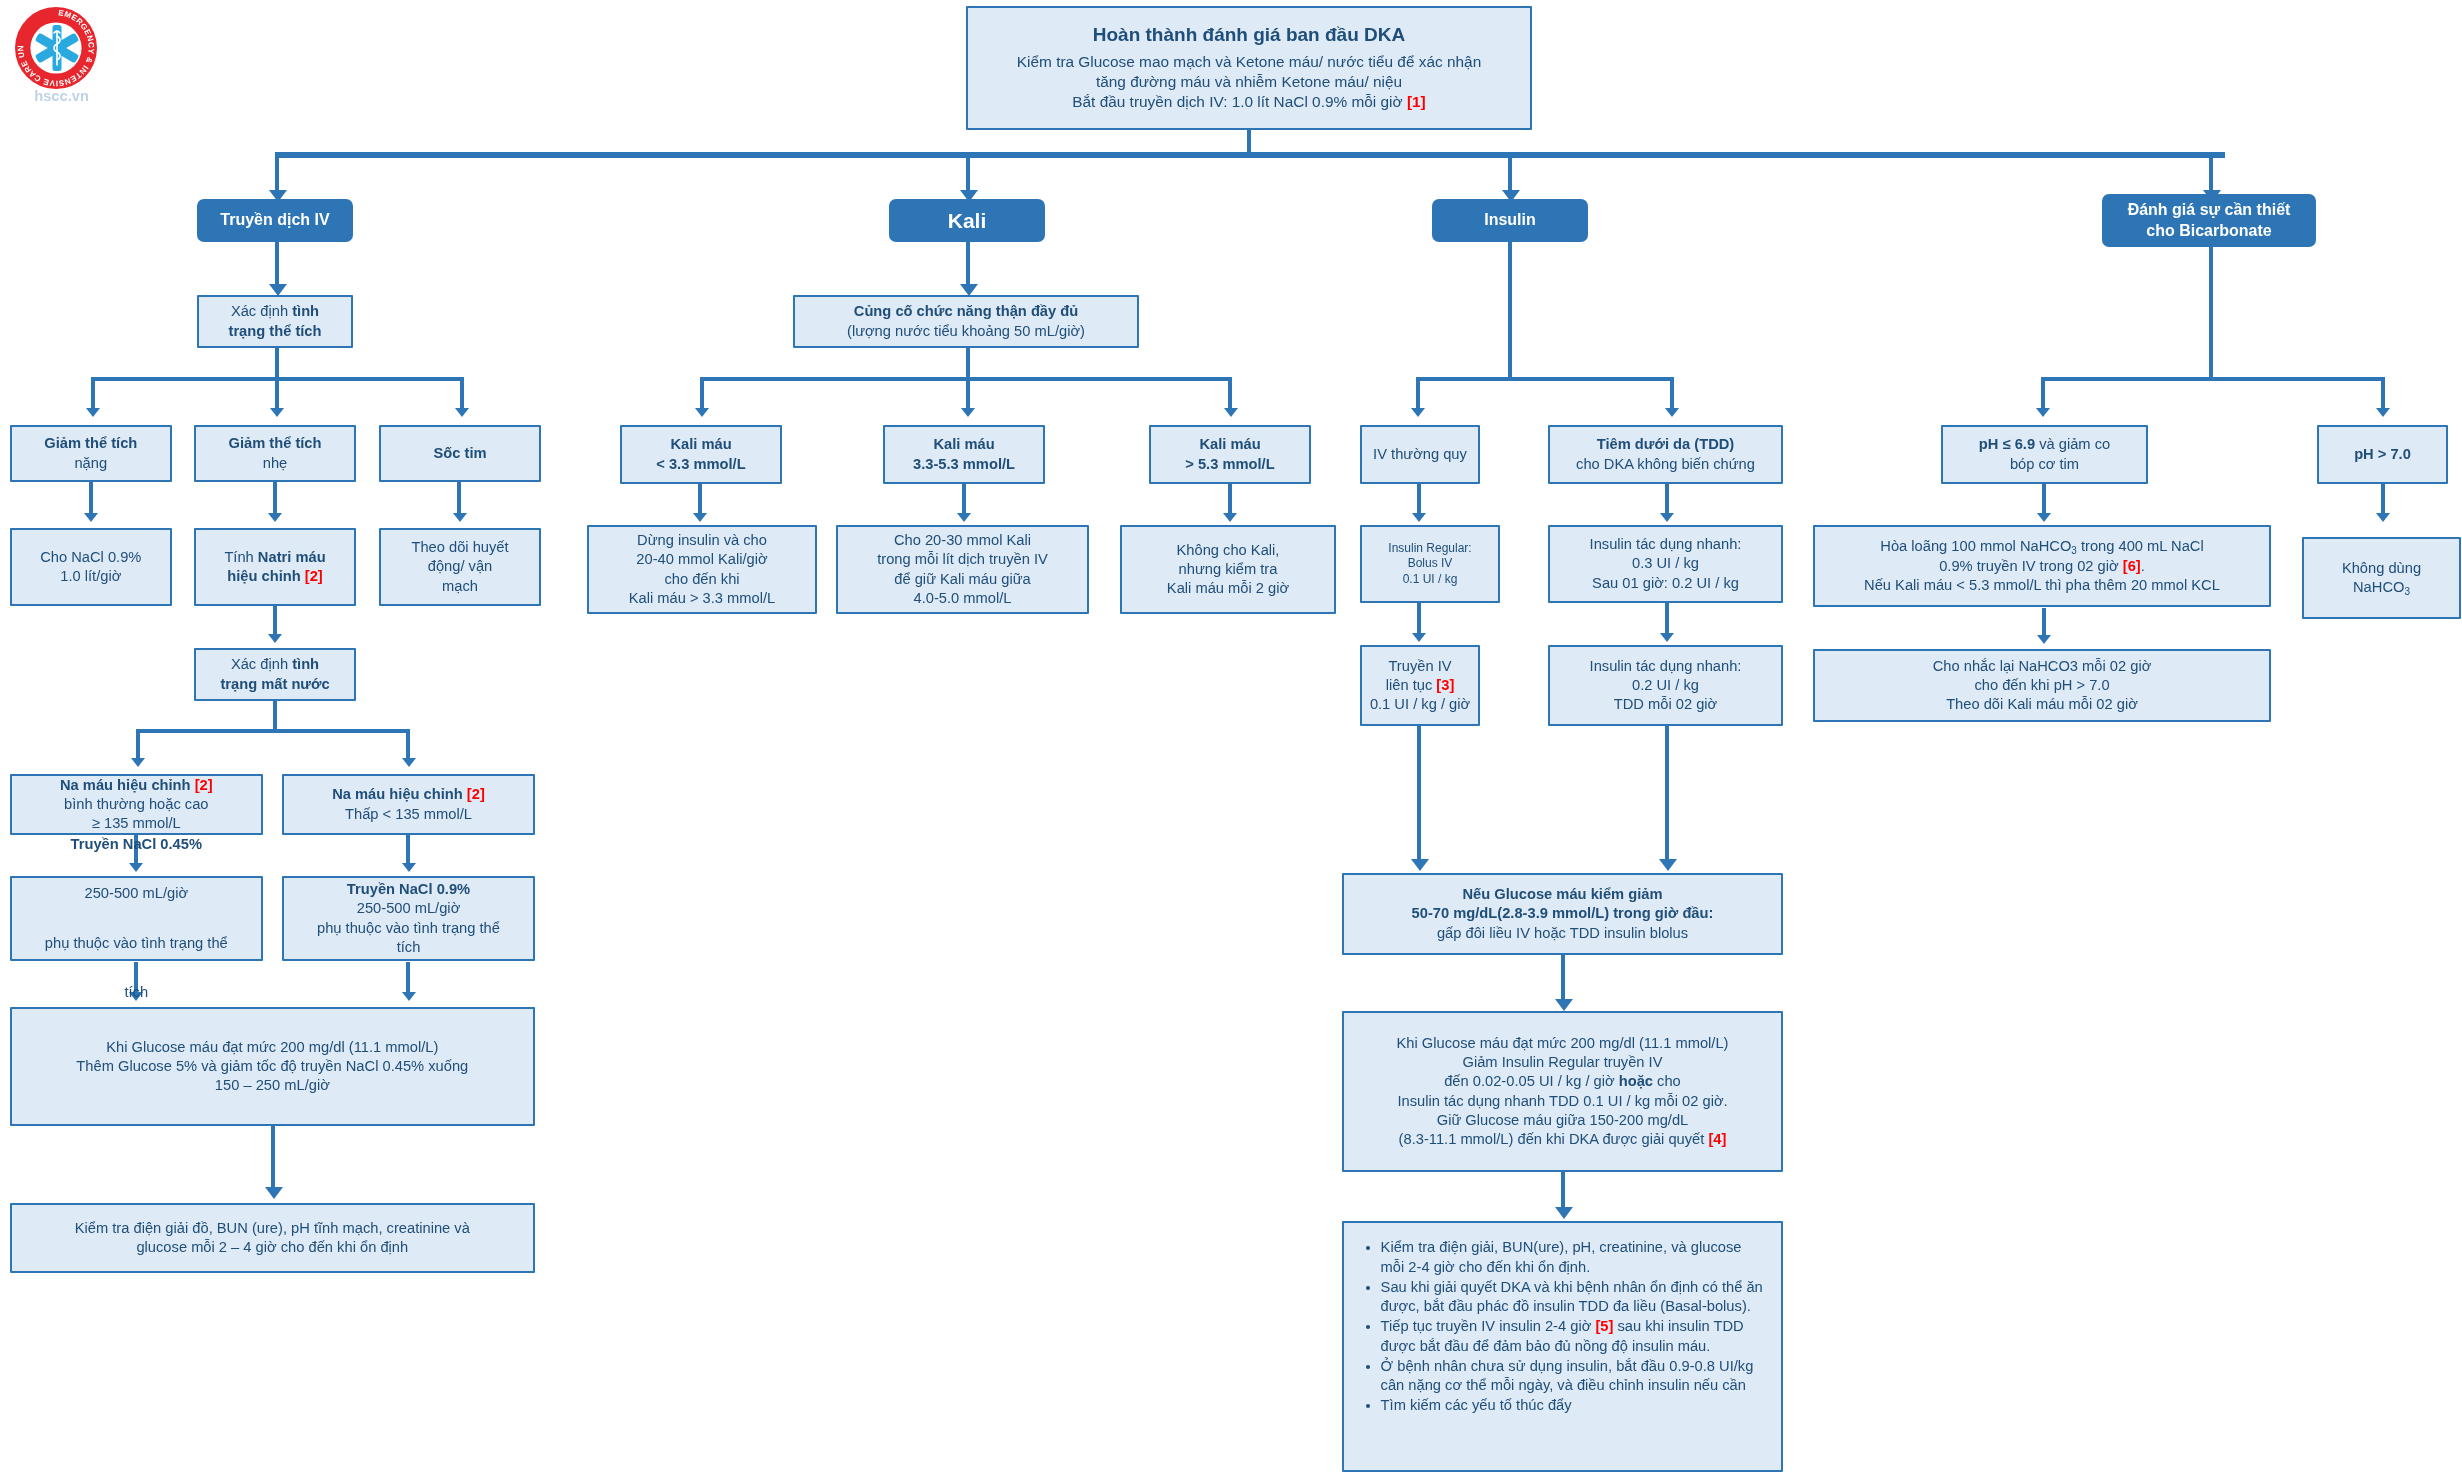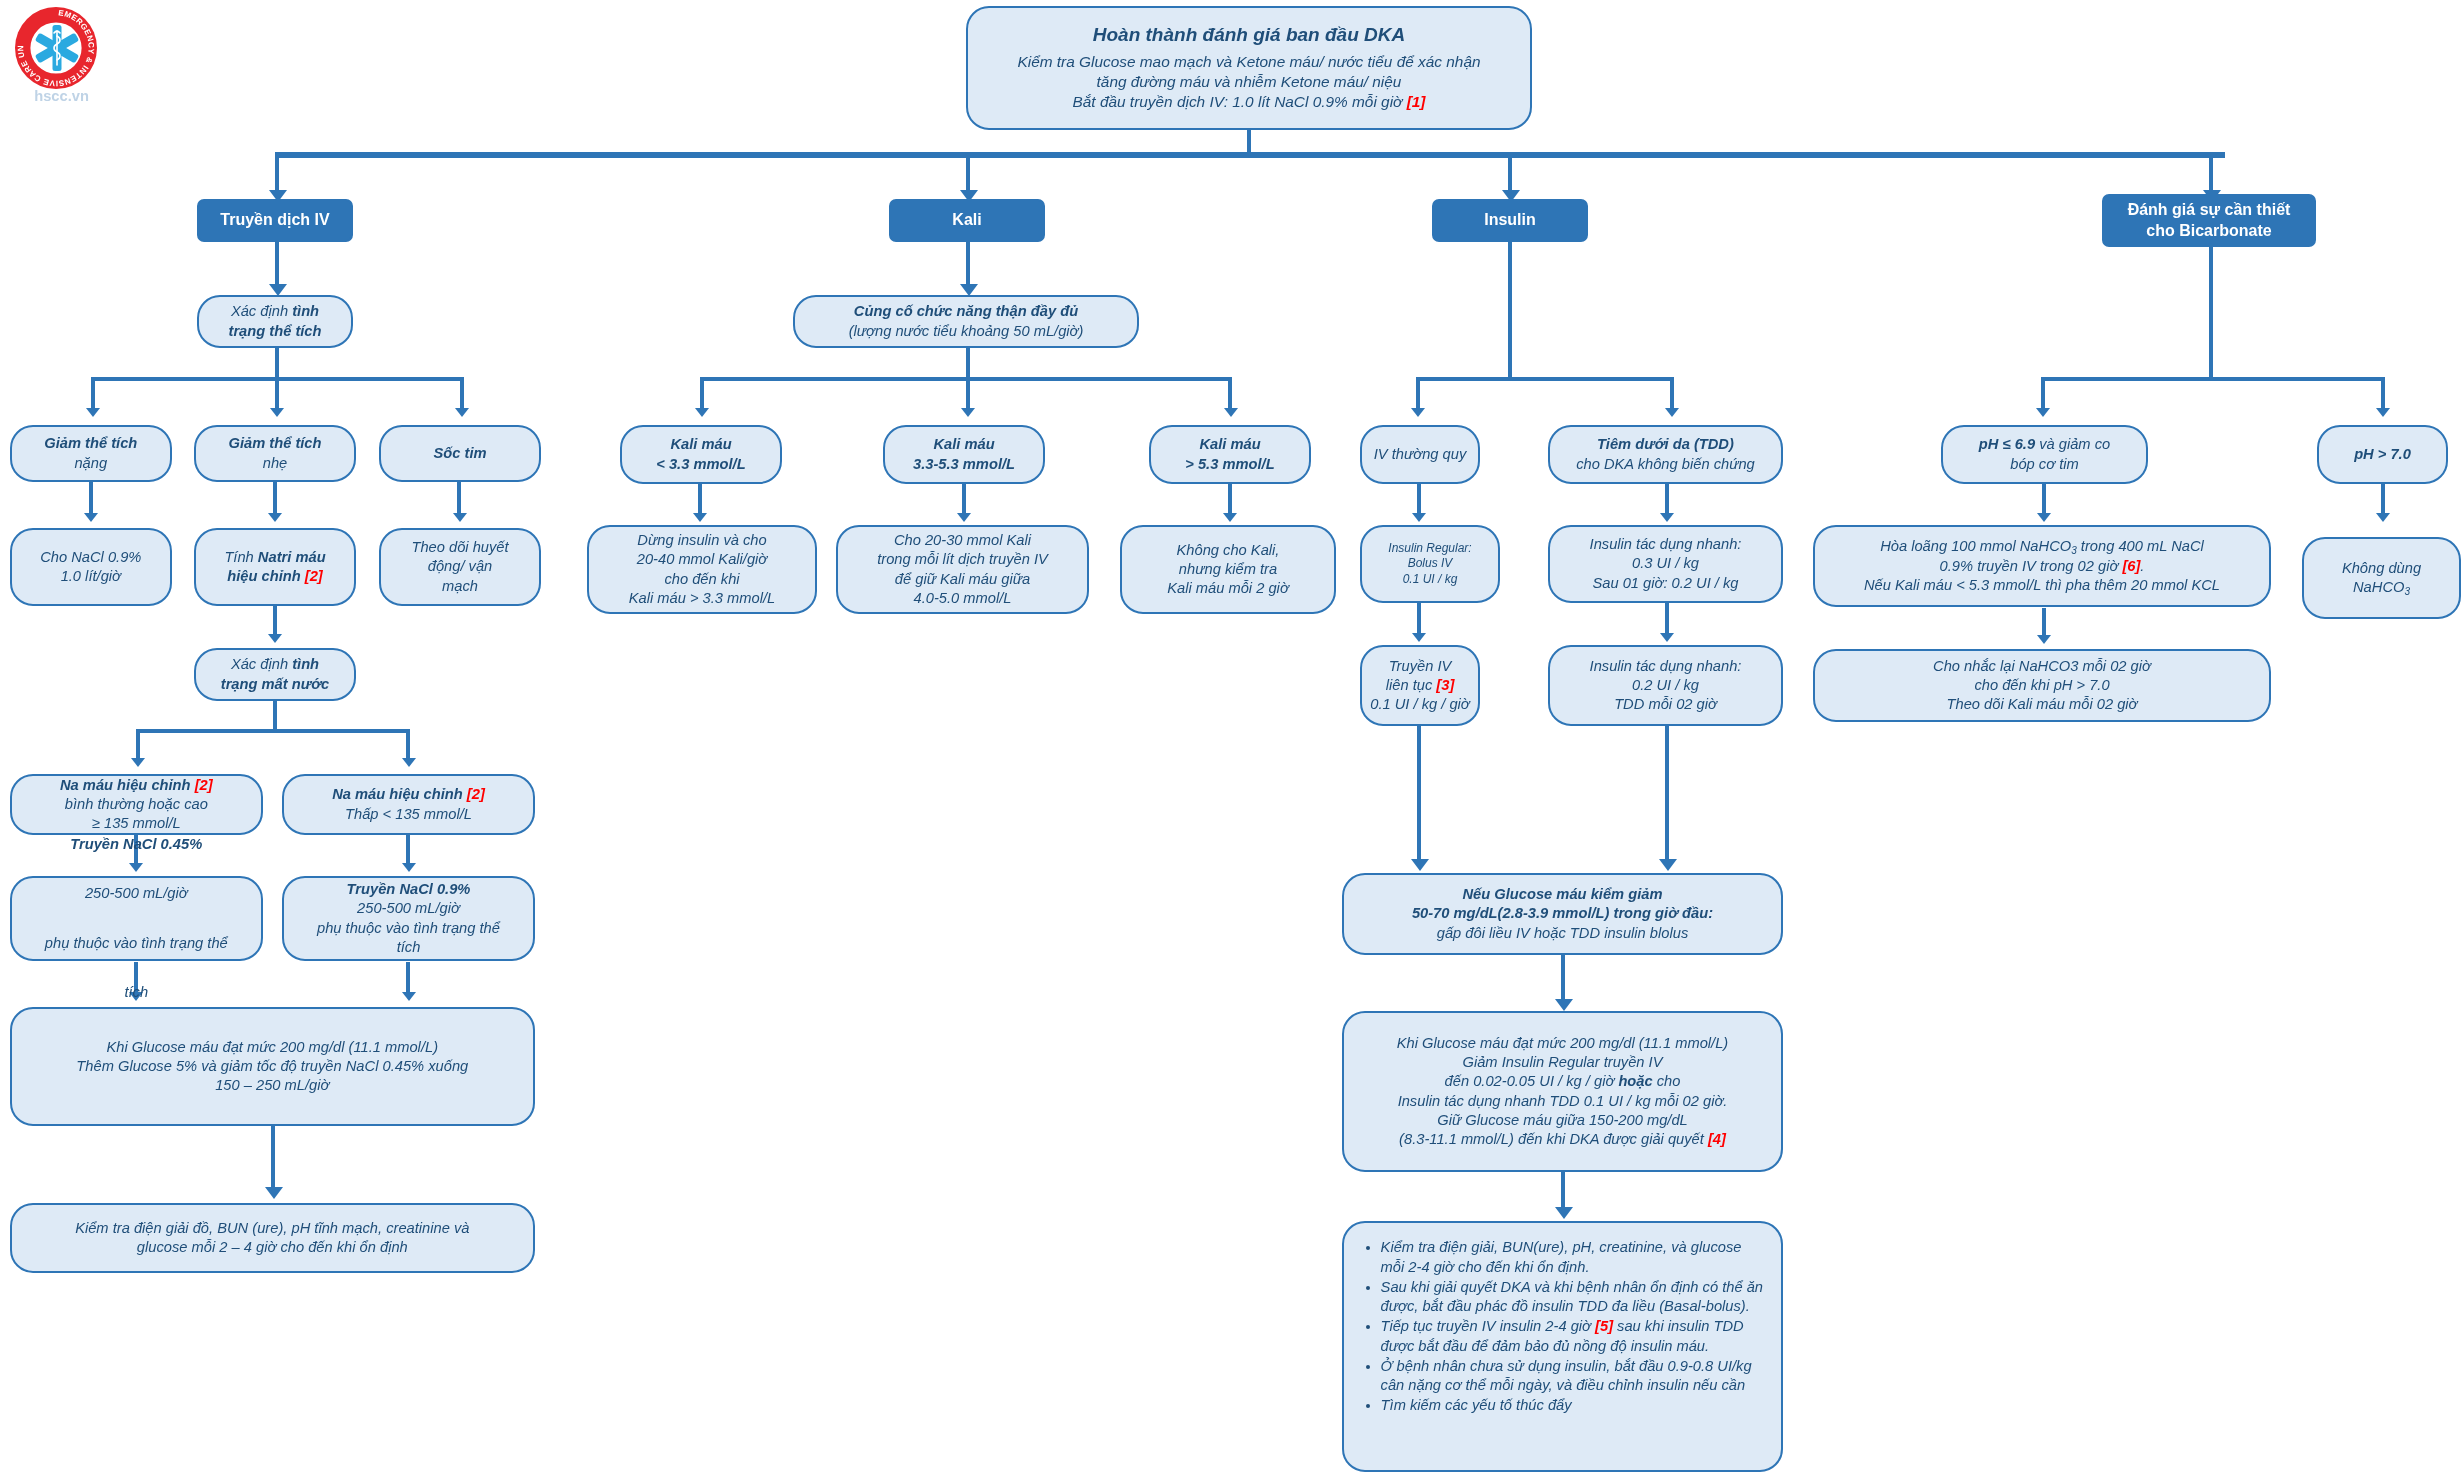--- a/index.html
+++ b/index.html
@@ -33,21 +33,21 @@
     padding:5.6px 8.4px;
     z-index:3;
   }
   .node.header{
     background:#2E75B6;
     border-color:#2E75B6;
     color:#ffffff;
     font-weight:bold;
     border-radius:7px;
   }
-  .node.plain{border-radius:23px;font-style:italic;}
+  .node.plain{border-radius:1px;}
   .t{display:block;white-space:nowrap;}
   b{font-weight:bold;}
   .red{color:#FF0000;font-weight:bold;}
   sub{font-size:0.68em;vertical-align:-0.28em;}
 
   
   .ln{position:absolute;background:#2E75B6;z-index:1;}
   .vl{width:3.5px;}
   .hl{height:3.5px;}
   .hl.thick{height:6.3px;}
@@ -133,21 +133,21 @@
 
   <div class="ln vl" style="left:1508px;top:152px;height:43px;"></div>
   <div class="arw" style="left:1502px;top:190px;"></div>
 
   <div class="ln vl" style="left:2209px;top:152px;height:43px;"></div>
   <div class="arw" style="left:2203px;top:190px;"></div>
 
   <div class="node header" style="left:197px;top:199px;width:156px;height:43px;font-size:16px;">
     <span class="t">Truyền dịch IV</span>
   </div>
-  <div class="node header" style="left:889px;top:199px;width:156px;height:43px;font-size:16px;">
+  <div class="node header" style="left:889px;top:199px;width:156px;height:43px;font-size:21px;">
     <span class="t">Kali</span>
   </div>
   <div class="node header" style="left:1432px;top:199px;width:156px;height:43px;font-size:16px;">
     <span class="t">Insulin</span>
   </div>
   <div class="node header" style="left:2102px;top:194px;width:214px;height:53px;font-size:16px;">
     <span class="t">Đánh giá sự cần thiết</span>
     <span class="t">cho Bicarbonate</span>
   </div>
 

